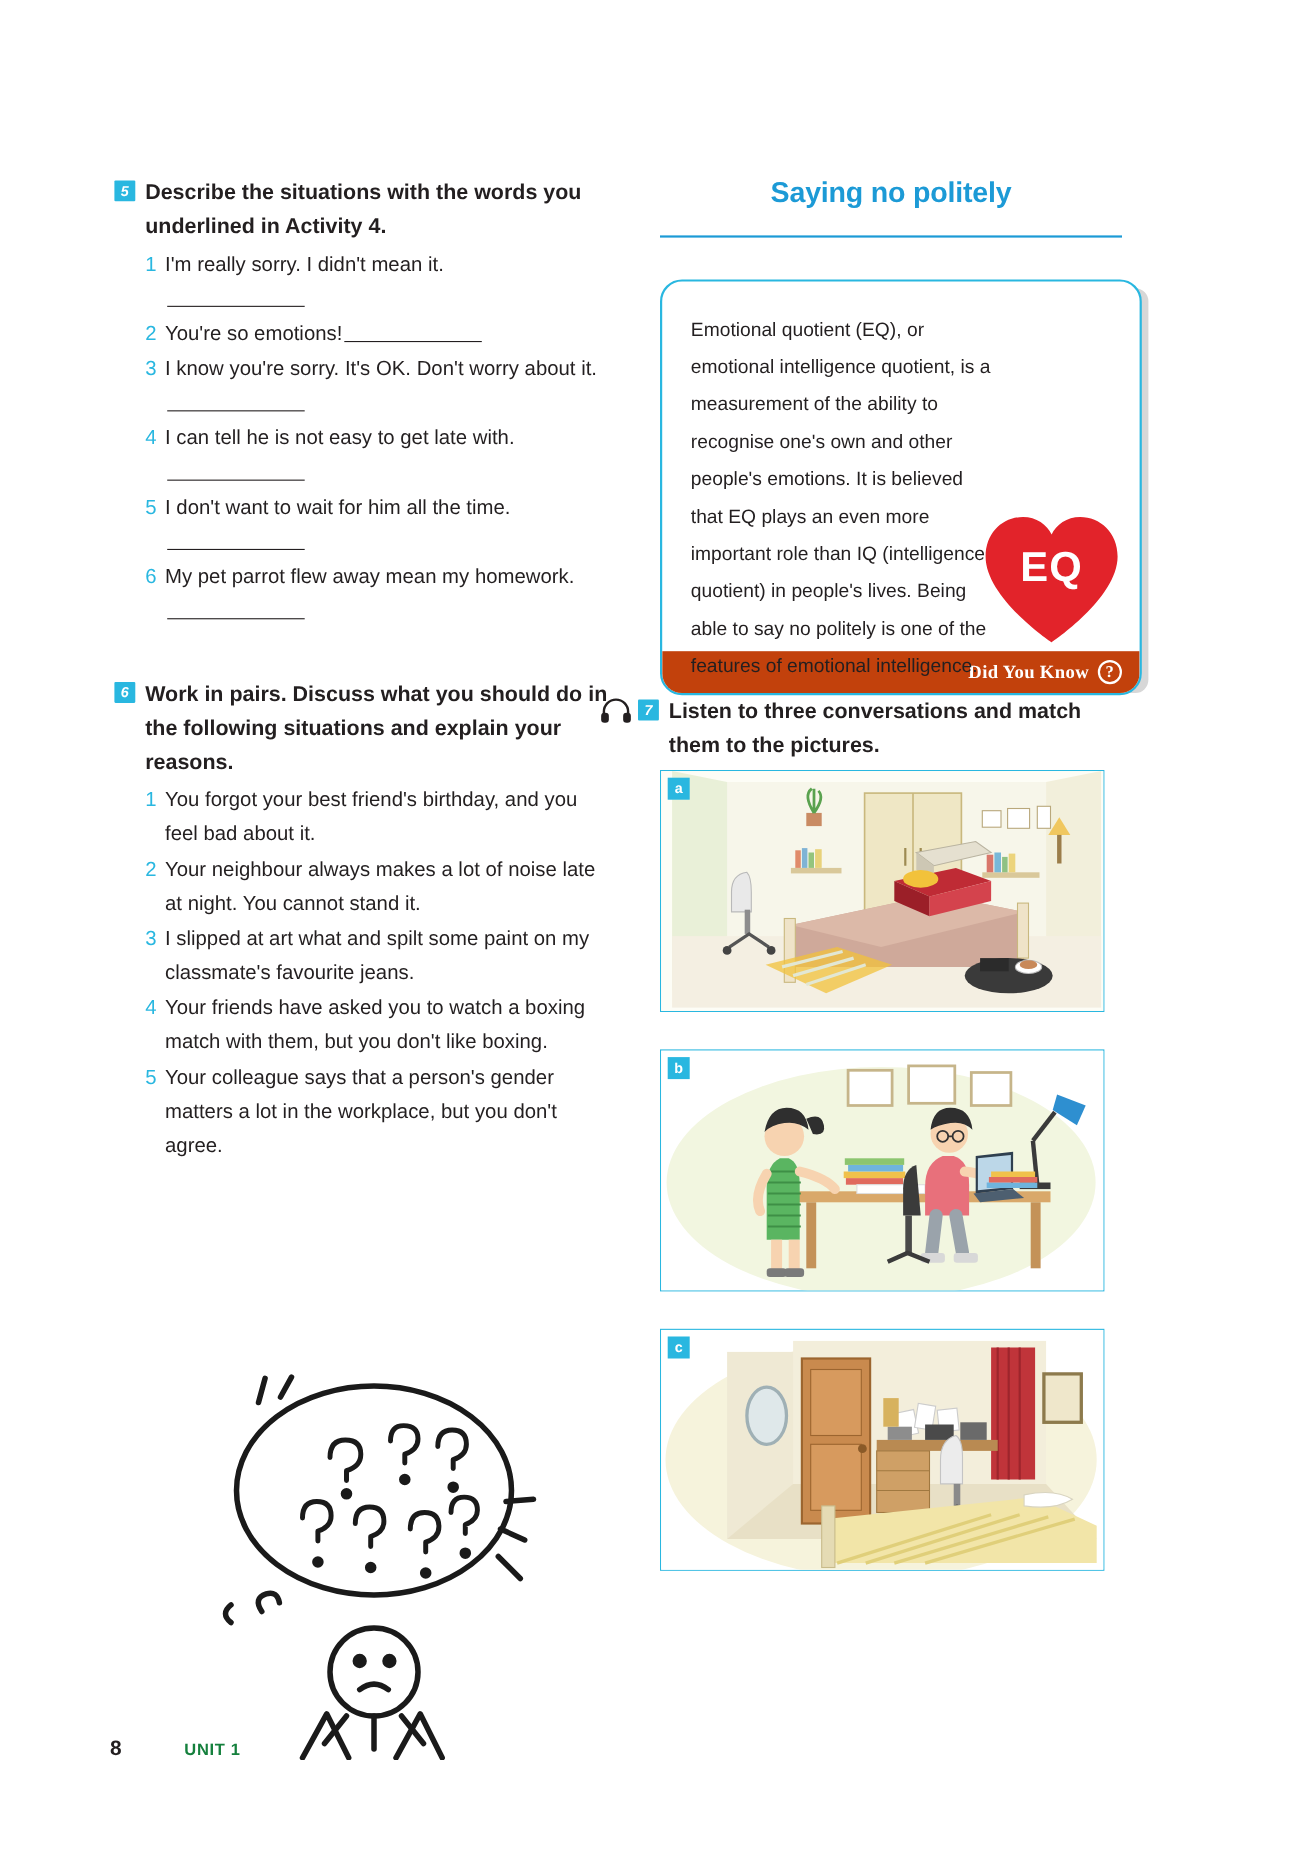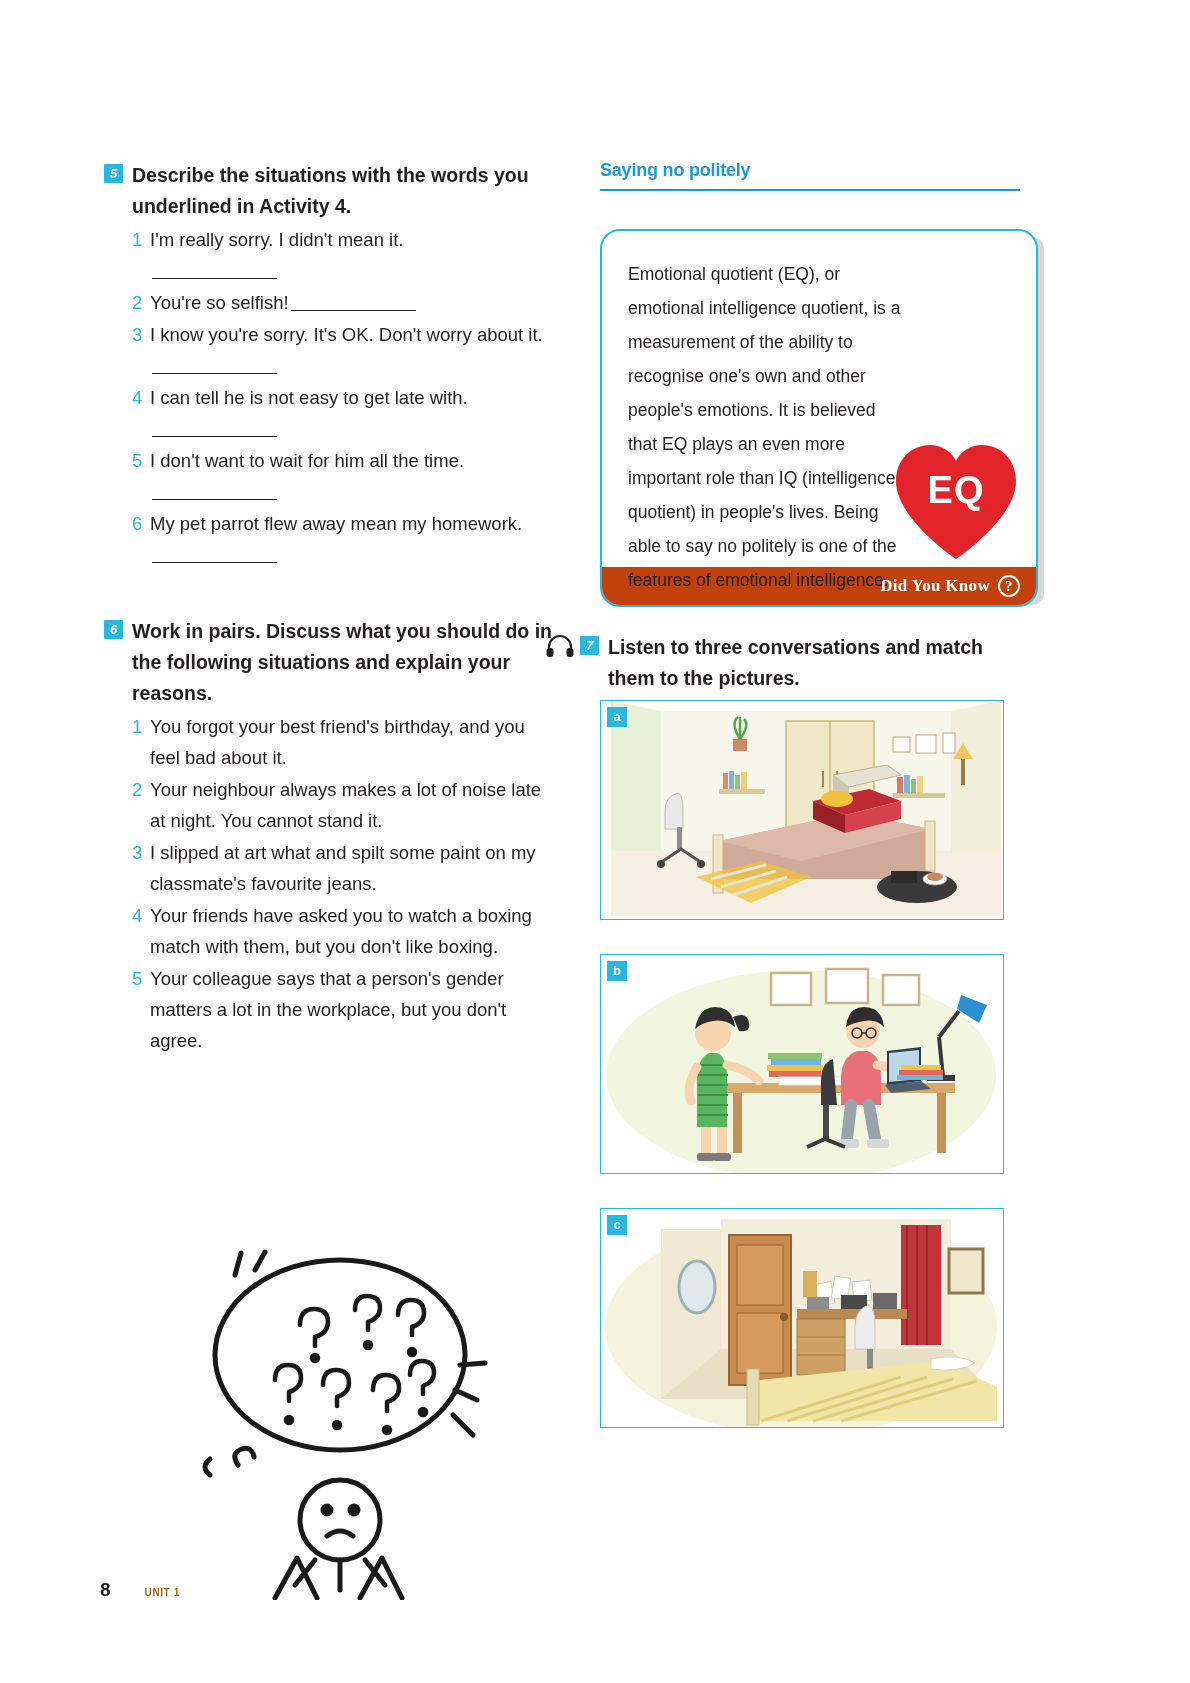--- a/index.html
+++ b/index.html
@@ -83,28 +83,29 @@
     display: inline-block;
     border-bottom: 1.4px solid #231f20;
     width: 125px;
     height: 16px;
     vertical-align: -2px;
     margin-left: 2px;
   }
 
   
   .sec-title {
-    font-size: 18px;
+    font-size: 26px;
     font-weight: bold;
     color: #1c9ad6;
     letter-spacing: -0.2px;
     margin: 0;
-    padding-bottom: 8px;
+    padding-bottom: 23px;
     border-bottom: 2px solid #1c9ad6;
     width: 420px;
+    text-align: center;
   }
 
   
   .dyk-wrap {
     position: relative;
     margin-top: 38px;
     width: 438px;
   }
   .dyk-shadow {
     position: absolute;
@@ -203,24 +204,25 @@
     display: flex;
     align-items: baseline;
   }
   .footer .pg {
     font-size: 19px;
     font-weight: bold;
     color: #231f20;
     margin-right: 34px;
   }
   .footer .unit {
-    font-size: 10px;
-    font-weight: bold;
-    color: #a16207;
+    font-size: 15px;
+    font-weight: bold;
+    color: #15803d;
     letter-spacing: 0.6px;
+    margin-left: 23px;
   }
 
   
   .doodle {
     position: absolute;
     left: 155px; top: 1230px;
     width: 360px; height: 370px;
   }
 </style>
 </head>
@@ -235,21 +237,21 @@
         <span class="act-num">5</span>
         <span class="act-title">Describe the situations with the words you underlined in Activity 4.</span>
       </div>
       <ol class="items">
         <li>
           <span class="n">1</span>
           <span class="txt"><span>I'm really sorry. I didn't mean it.</span><br><span class="blank"></span></span>
         </li>
         <li>
           <span class="n">2</span>
-          <span class="txt"><span>You're so selfish!</span><span class="blank"></span></span>
+          <span class="txt"><span>You're so emotions!</span><span class="blank"></span></span>
         </li>
         <li>
           <span class="n">3</span>
           <span class="txt"><span>I know you're sorry. It's OK. Don't worry about it.</span><span class="blank"></span></span>
         </li>
         <li>
           <span class="n">4</span>
           <span class="txt"><span>I can tell he is not easy to get late with.</span><span class="blank"></span></span>
         </li>
         <li>

